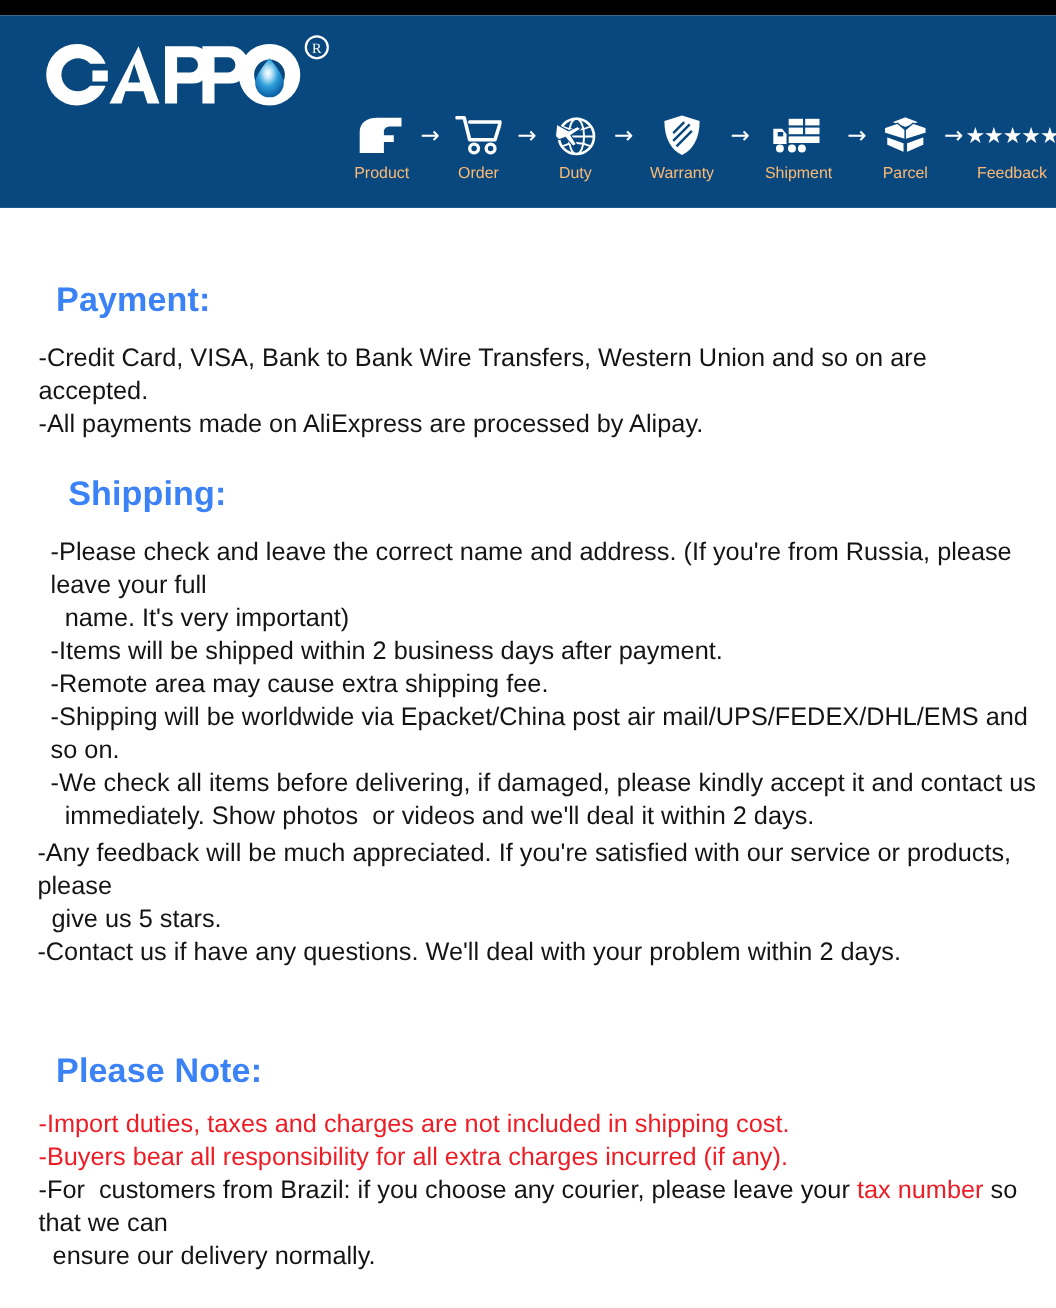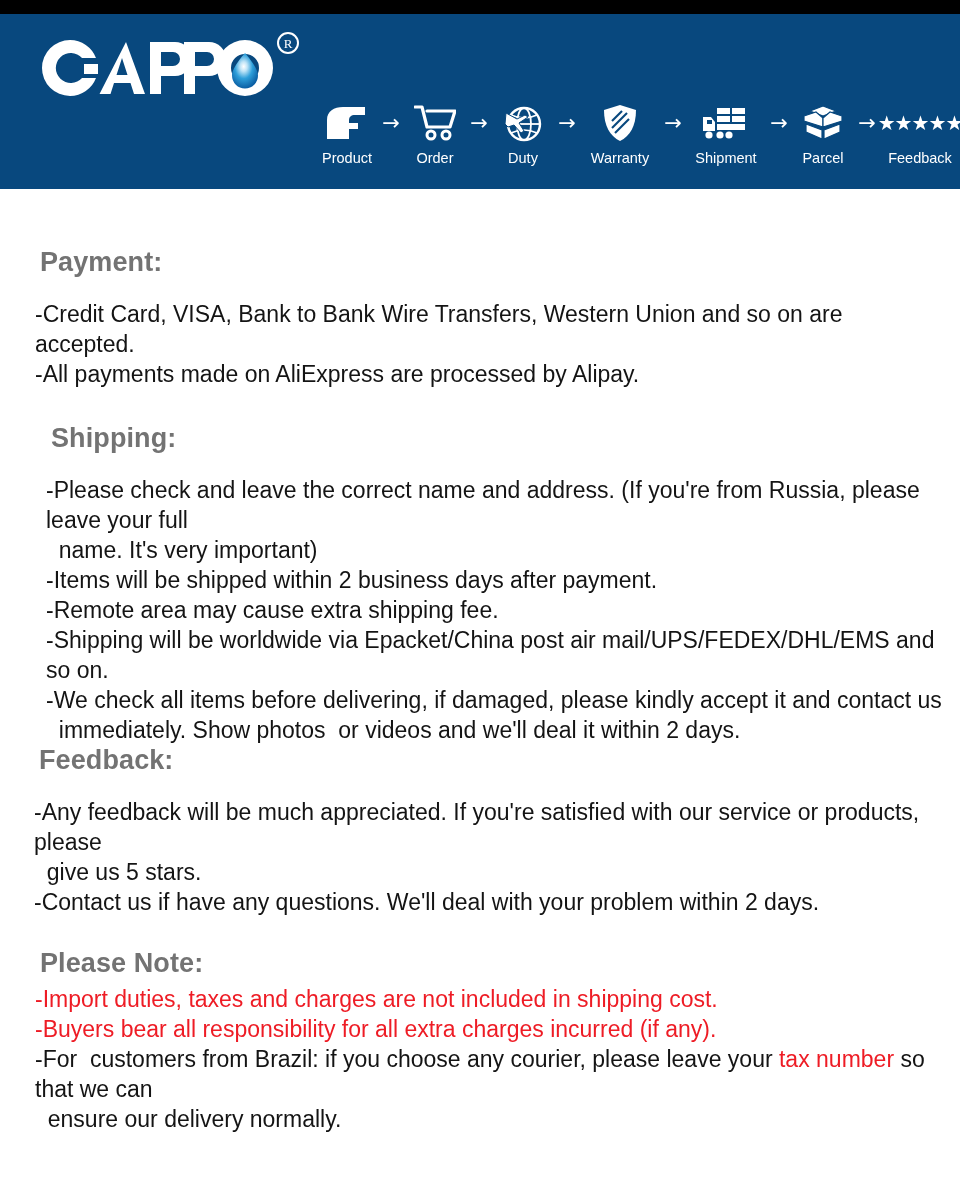--- a/index.html
+++ b/index.html
@@ -62,21 +62,21 @@
     flex: 0 0 auto;
   }
   .pstep.wide { width: 92px; }
   .picon {
     height: 46px;
     display: flex;
     align-items: center;
     justify-content: center;
   }
   .plabel {
-    color: #ffffff;
+    color: #fdba74;
     font-size: 14.5px;
     line-height: 16px;
     margin-top: 4px;
     white-space: nowrap;
     font-family: "Liberation Sans", sans-serif;
   }
   .parrow {
     color: #ffffff;
     font-size: 21px;
     line-height: 46px;
@@ -99,23 +99,23 @@
   }
 
   
   .content {
     position: absolute;
     left: 0; top: 189px;
     width: 960px;
   }
   .section { position: relative; }
   h2.heading {
-    margin: 5px;
-    color: #737373;
-    font-size: 27px;
+    margin: 16px;
+    color: #3b82f6;
+    font-size: 31px;
     font-weight: bold;
     line-height: 32px;
     letter-spacing: 0.1px;
     font-family: "Liberation Sans", sans-serif;
   }
   p.bullet {
     margin: 0;
     color: #141414;
     font-size: 23px;
     line-height: 30px;
@@ -291,21 +291,20 @@
   name. It's very important)</p>
         <p class="bullet">-Items will be shipped within 2 business days after payment.</p>
         <p class="bullet">-Remote area may cause extra shipping fee.</p>
         <p class="bullet">-Shipping will be worldwide via Epacket/China post air mail/UPS/FEDEX/DHL/EMS and so on.</p>
         <p class="bullet">-We check all items before delivering, if damaged, please kindly accept it and contact us
   immediately. Show photos  or videos and we'll deal it within 2 days.</p>
       </div>
     </div>
 
     <div class="section sec-feedback">
-      <h2 class="heading">Feedback:</h2>
       <div class="bullets">
         <p class="bullet">-Any feedback will be much appreciated. If you're satisfied with our service or products, please
   give us 5 stars.</p>
         <p class="bullet">-Contact us if have any questions. We'll deal with your problem within 2 days.</p>
       </div>
     </div>
 
     <div class="section sec-note">
       <h2 class="heading heading-note">Please Note:</h2>
       <div class="bullets-note">

